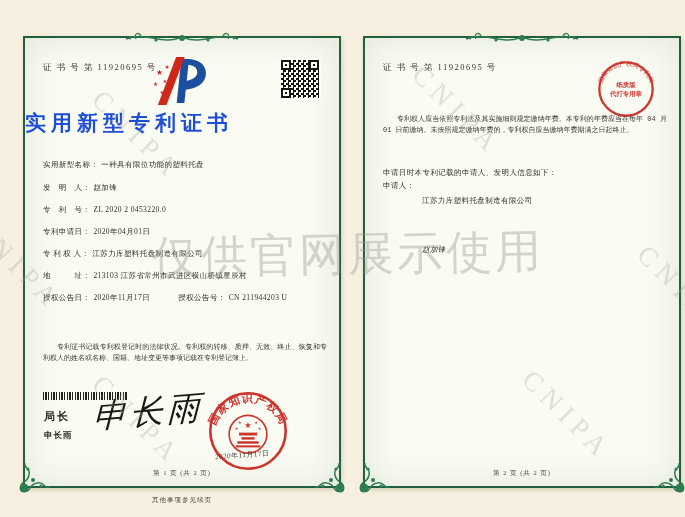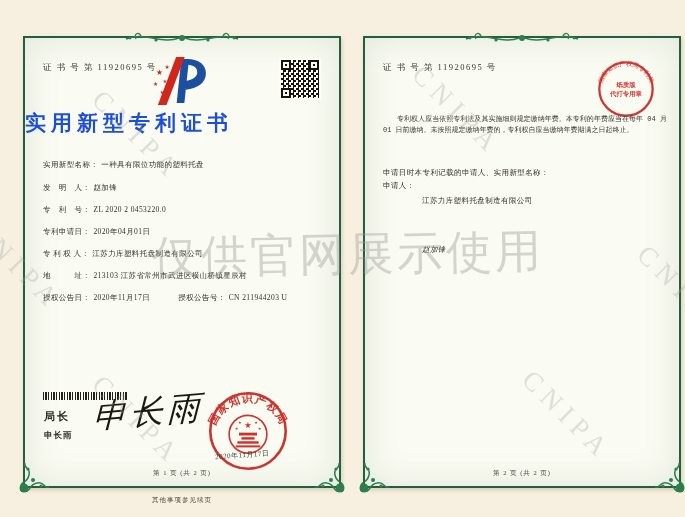--- a/index.html
+++ b/index.html
@@ -148,20 +148,21 @@
       <span>专 利 权 人：</span><span class="val">江苏力库塑料托盘制造有限公司</span>
     </div>
     <div class="row" style="top:233px;">
       <span>地　　　址：</span><span class="val">213103 江苏省常州市武进区横山桥镇星辰村</span>
     </div>
     <div class="row" style="top:255px;">
       <span>授权公告日：</span><span class="val">2020年11月17日</span>
       <span class="pair2">授权公告号：</span><span class="val">CN 211944203 U</span>
     </div>
 
+    <div class="para" style="top:304px;">专利证书记载专利权登记时的法律状况。专利权的转移、质押、无效、终止、恢复和专利权人的姓名或名称、国籍、地址变更等事项记载在专利登记簿上。</div>
 
     <div class="barcode"></div>
 
     <div class="director-label">局长</div>
     <div class="director-name">申长雨</div>
     <div class="signature">申长雨</div>
 
     <svg class="seal" viewBox="0 0 100 100">
       <circle cx="50" cy="50" r="46" fill="none" stroke="#c8251f" stroke-width="3.2"></circle>
       <defs>
@@ -222,21 +223,21 @@
       <defs>
           <path id="stampArc" d="M 8,62 A 43,43 0 1 1 92,62" fill="none"></path>
         </defs>
       <text class="stamp-ring-text"><textPath href="#stampArc" startOffset="50%" text-anchor="middle">国家知识产权局专利局</textPath></text>
       <text class="stamp-center" x="50" y="47">纸质版</text>
       <text class="stamp-center" x="50" y="62">代打专用章</text>
     </svg>
 
     <div class="para" style="top:76px;">专利权人应当依照专利法及其实施细则规定缴纳年费。本专利的年费应当在每年 04 月 01 日前缴纳。未按照规定缴纳年费的，专利权自应当缴纳年费期满之日起终止。</div>
 
-    <div class="row" style="top:130px;">申请日时本专利记载的申请人、实用新型名称：</div>
+    <div class="row" style="top:130px;">申请日时本专利记载的申请人、发明人信息如下：</div>
     <div class="row" style="top:143px;">申请人：</div>
     <div class="row" style="top:158px; left:57px;">江苏力库塑料托盘制造有限公司</div>
     <div class="row" style="top:207px; left:57px; font-style:italic;">赵加锋</div>
 
     <div class="footer">第 2 页 (共 2 页)</div>
   </div>
 
   <div class="below-note">其他事项参见续页</div>
 
   <div class="wm wm-banner">仅供官网展示使用</div>

